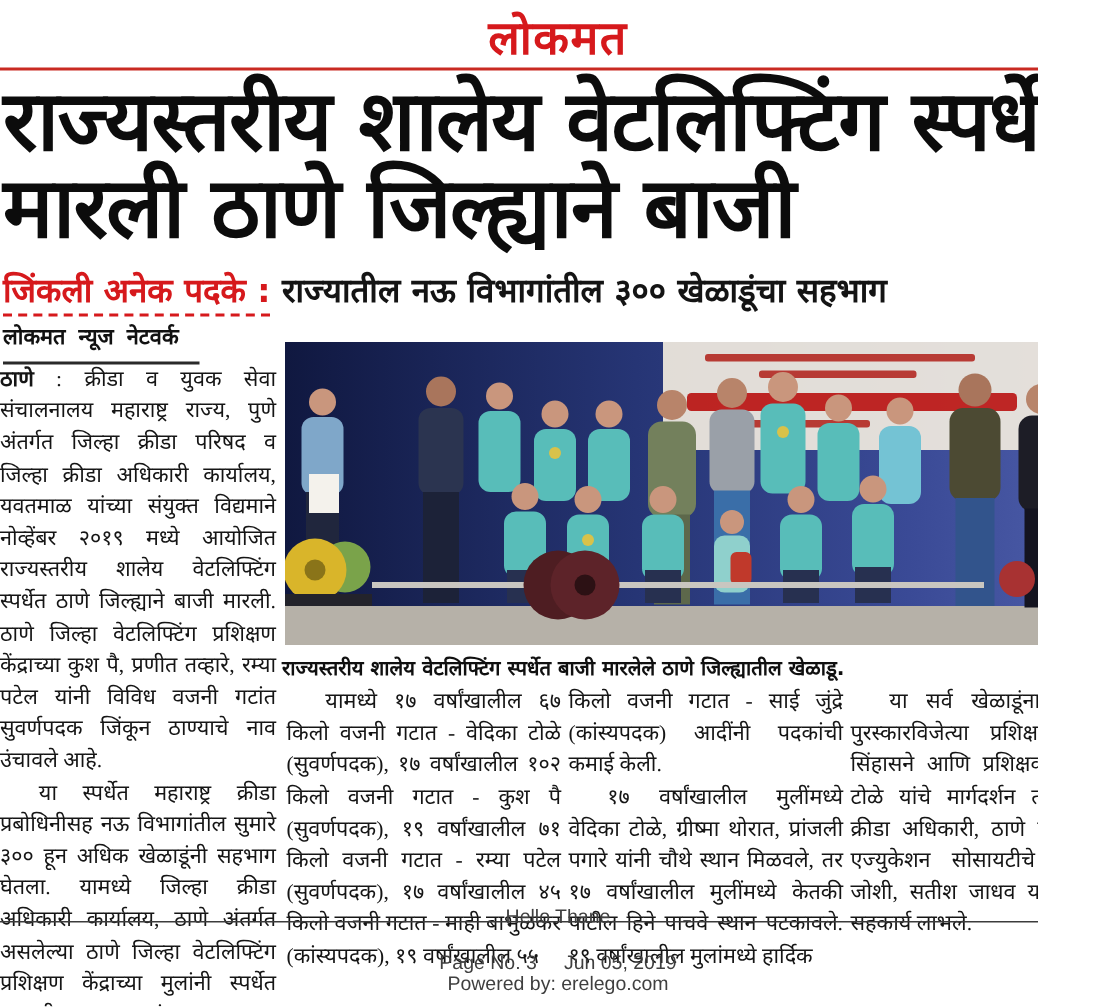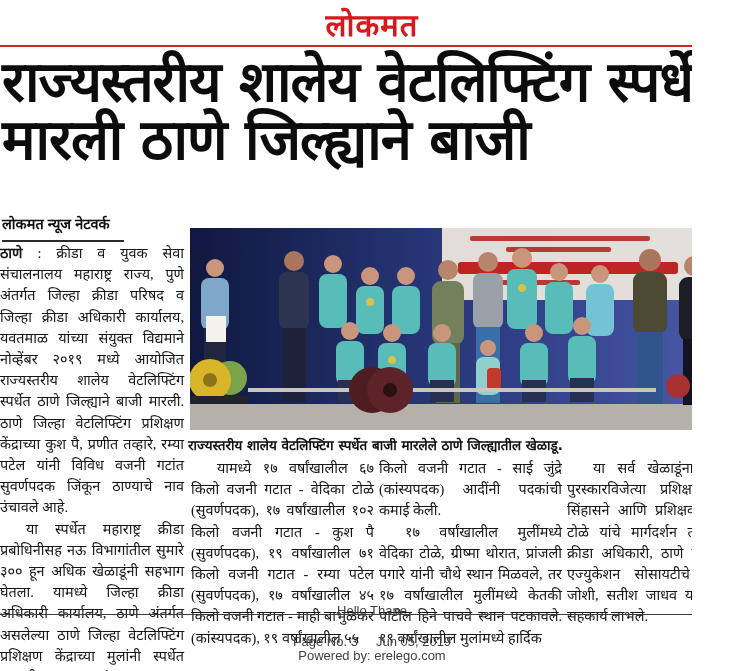--- a/index.html
+++ b/index.html
@@ -19,21 +19,21 @@
               letter-spacing:-1px; }
 
   
   .subhead { position:absolute; top:177px; left:2px; width:742px;
              font-family:"DejaVu Sans","Liberation Sans",sans-serif;
              font-size:22px; font-weight:700; color:#141414; }
   .subhead .lead { color:#d6191c; border-bottom:2px dashed #d6191c; padding-bottom:2px; }
 
   
   .byline { position:absolute; top:213px; left:2px;
-            font-family:Liberation Sans, sans-serif;
+            font-family:Liberation Mono, monospace;
             font-size:14.5px; font-weight:700; color:#111;
             border-bottom:2px solid #2a2a2a; padding:0 14px 7px 0; }
 
   
   .col { position:absolute; font-size:14.4px; line-height:21.2px; color:#151515;
          text-align:justify; font-family:"Liberation Serif","DejaVu Serif",serif; }
   .col p.indent { text-indent:1.8em; }
   .col .dateline { font-weight:700; }
   .col1 { top:243px; left:0;    width:184px; }
   .col2 { top:458px; left:191px; width:183px; }
@@ -63,20 +63,23 @@
 <div class="page">
 
   <div class="logo">लोकमत</div>
   <div class="mast-rule"></div>
 
   <h1 class="headline">
     <div>राज्यस्तरीय शालेय वेटलिफ्टिंग स्पर्धेत</div>
     <div>मारली ठाणे जिल्ह्याने बाजी</div>
   </h1>
 
+  <div class="subhead">
+    <span class="lead">जिंकली अनेक पदके :</span><span> राज्यातील नऊ विभागांतील ३०० खेळाडूंचा सहभाग</span>
+  </div>
 
   <div class="byline">लोकमत न्यूज नेटवर्क</div>
 
   <div class="col col1">
     <p><span class="dateline">ठाणे</span><span> : क्रीडा व युवक सेवा संचालनालय महाराष्ट्र राज्य, पुणे अंतर्गत जिल्हा क्रीडा परिषद व जिल्हा क्रीडा अधिकारी कार्यालय, यवतमाळ यांच्या संयुक्त विद्यमाने नोव्हेंबर २०१९ मध्ये आयोजित राज्यस्तरीय शालेय वेटलिफ्टिंग स्पर्धेत ठाणे जिल्ह्याने बाजी मारली. ठाणे जिल्हा वेटलिफ्टिंग प्रशिक्षण केंद्राच्या कुश पै, प्रणीत तव्हारे, रम्या पटेल यांनी विविध वजनी गटांत सुवर्णपदक जिंकून ठाण्याचे नाव उंचावले आहे.</span></p>
     <p class="indent">या स्पर्धेत महाराष्ट्र क्रीडा प्रबोधिनीसह नऊ विभागांतील सुमारे ३०० हून अधिक खेळाडूंनी सहभाग घेतला. यामध्ये जिल्हा क्रीडा अधिकारी कार्यालय, ठाणे अंतर्गत असलेल्या ठाणे जिल्हा वेटलिफ्टिंग प्रशिक्षण केंद्राच्या मुलांनी स्पर्धेत घवघवीत यश संपादन करून सुवर्णपदकांची कमाई केली.</p>
   </div>
 
   <div class="photo">
     <svg viewBox="0 0 520 202">

